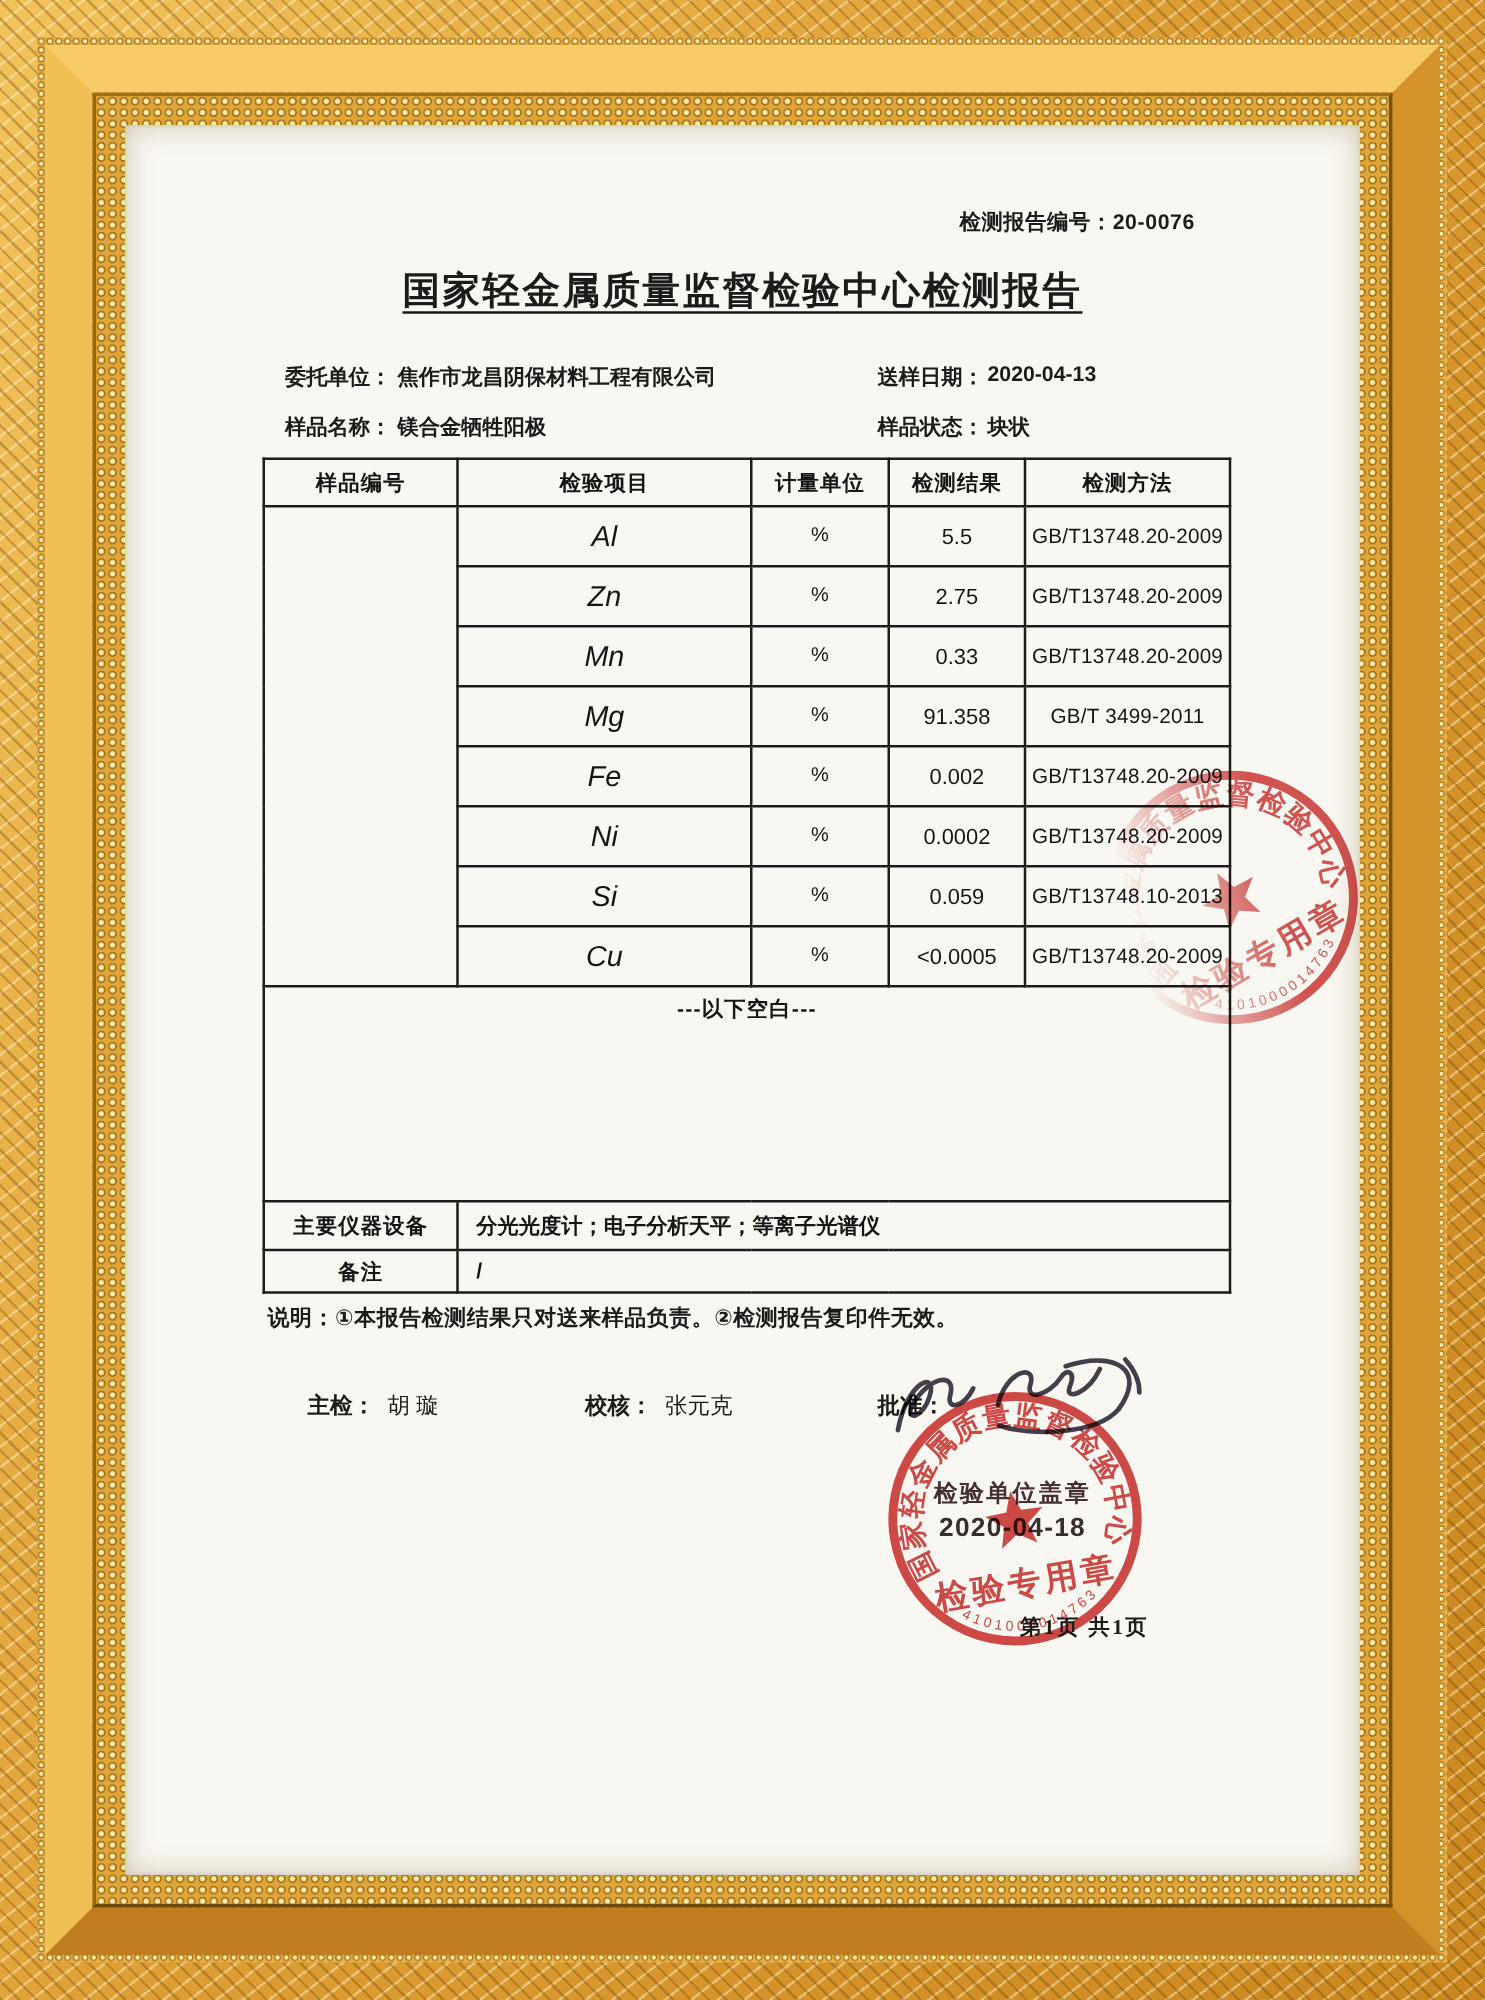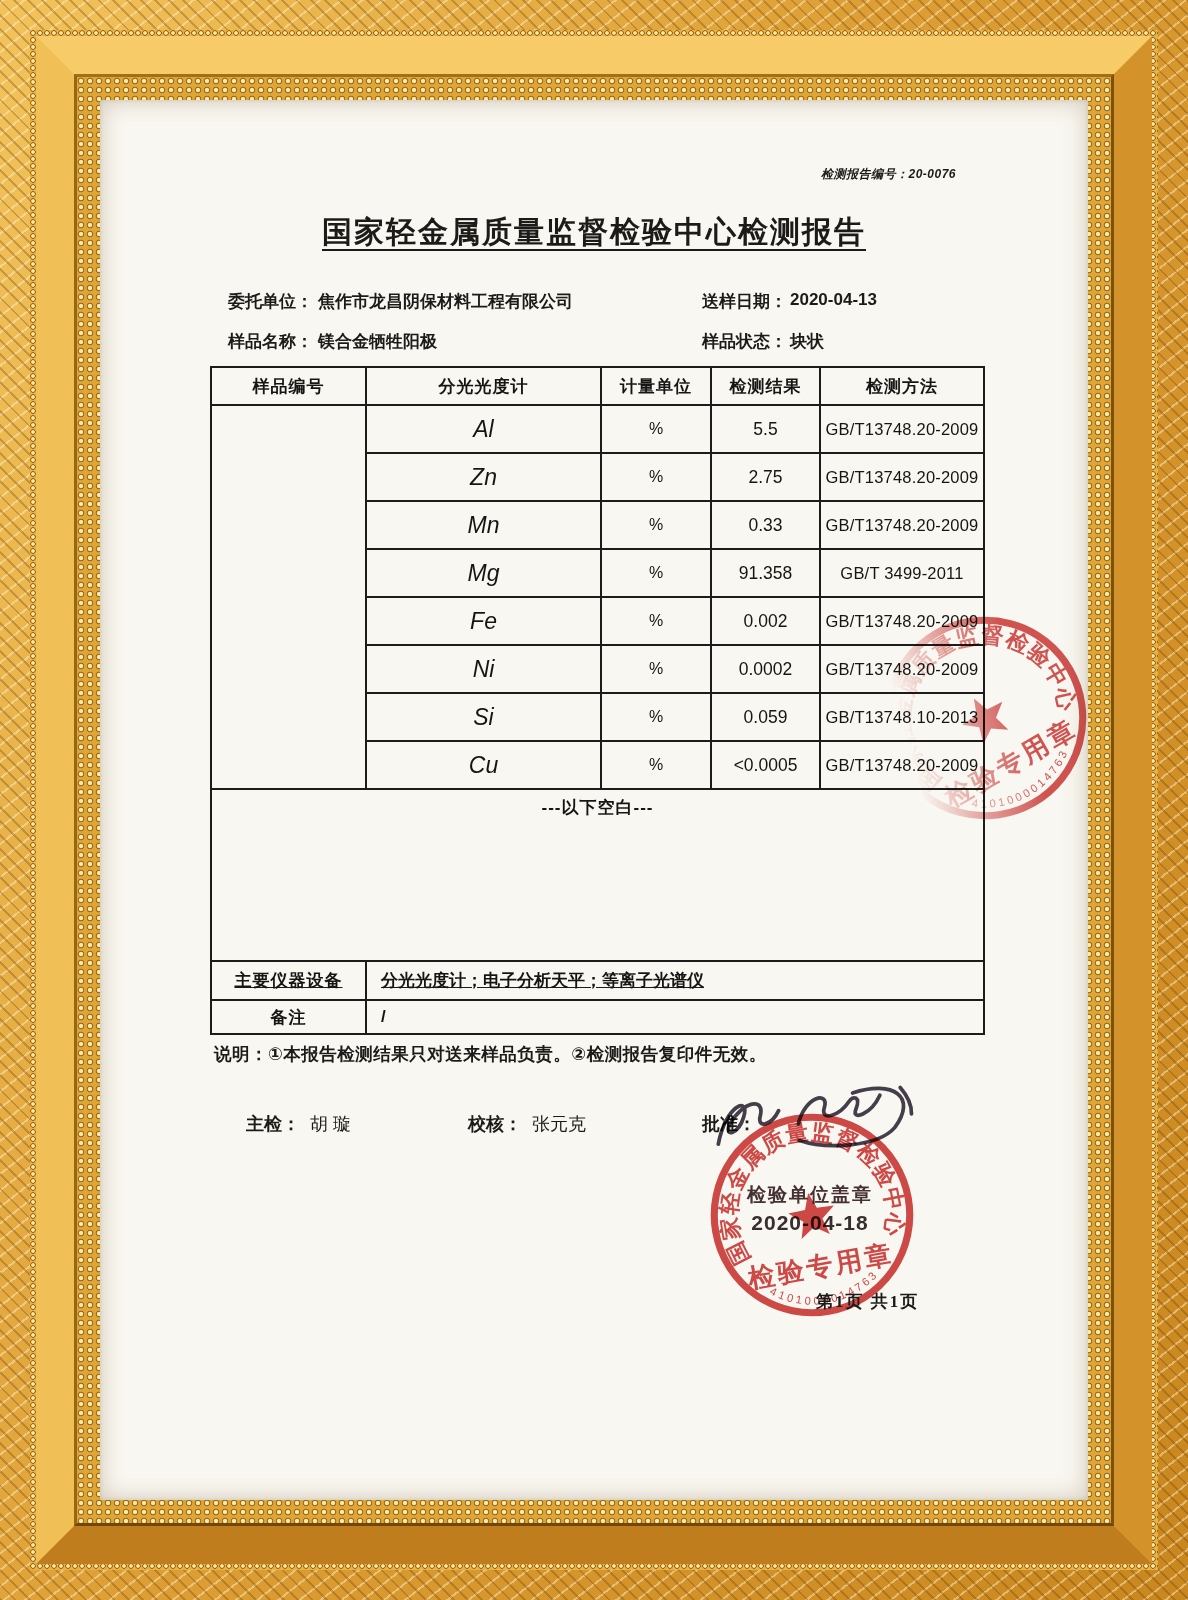--- a/index.html
+++ b/index.html
@@ -31,21 +31,21 @@
     background-color:#dfa538;
     background-image:radial-gradient(circle at 4px 4px,#ffe8a8 1.8px,rgba(0,0,0,0) 2.6px),
                      radial-gradient(circle at 4px 4px,#9a6a14 3.2px,transparent 3.6px);
     background-size:9px 9px;}
 
   
   .paper{position:absolute;inset:100px;background:var(--paper);
     box-shadow:inset 0 0 24px rgba(105,75,20,.28), inset 0 0 4px rgba(105,75,20,.18);}
   .paper > *{position:absolute;}
 
-  .report-no{top:66px;right:132px;font-size:12px;font-weight:600;letter-spacing:.5px;font-style:italic;}
+  .report-no{top:66px;right:132px;font-size:17px;font-weight:600;letter-spacing:.5px;}
   .doc-title{top:112px;left:0;width:100%;text-align:center;font-size:30px;font-weight:700;
     letter-spacing:2px;text-decoration:underline;text-decoration-thickness:2px;text-underline-offset:7px;}
 
   .info-label,.info-value{position:absolute;font-size:17px;font-weight:700;white-space:nowrap;}
   .info-value{font-weight:600;}
 
   
   .result-table{position:absolute;top:266px;left:110px;border-collapse:collapse;table-layout:fixed;
     width:773px;background:transparent;border-radius:16px;}
   .result-table col.c1{width:155px}.result-table col.c2{width:235px}
@@ -53,21 +53,21 @@
   .result-table th,.result-table td{border:2px solid #1d1c1a;text-align:center;vertical-align:middle;
     font-size:17px;color:#161514;overflow:hidden;}
   .result-table tr.hdr{height:38px;}
   .result-table tr.hdr th{font-size:17px;font-weight:700;letter-spacing:1px;}
   .result-table tr.data{height:48px;}
   td.cell-item{font-size:23px;font-style:italic;}
   td.cell-unit{font-size:16px;}
   td.cell-result{font-size:17.5px;}
   td.cell-method{font-size:16.5px;letter-spacing:.2px;}
   tr.blank td{height:172px;vertical-align:top;padding-top:6px;font-size:17px;font-weight:600;letter-spacing:1px;}
-  tr.instr{height:39px;text-decoration:underline;}
+  tr.instr{height:39px;}
   tr.instr td.lbl, tr.remark td.lbl{font-weight:700;font-size:17px;letter-spacing:1px;}
   tr.instr td.val, tr.remark td.val{text-align:left;padding-left:14px;font-weight:600;}
   tr.remark{height:34px;}
 
   .note-line{top:942px;left:114px;font-size:17.5px;font-weight:700;letter-spacing:.5px;}
 
   .sign{position:absolute;top:1012px;font-size:18px;font-weight:700;white-space:nowrap;}
   .sign .name{margin-left:10px;font-weight:400;margin-top:40px;}
   .sign1{left:146px}.sign2{left:368px}.sign3{left:602px}
 
@@ -122,21 +122,21 @@
       <colgroup>
           <col class="c1">
           <col class="c2">
           <col class="c3">
           <col class="c4">
           <col class="c5">
         </colgroup>
       <tbody>
           <tr class="hdr">
         <th>样品编号</th>
-        <th>分光光度计</th>
+        <th>检验项目</th>
         <th>计量单位</th>
         <th>检测结果</th>
         <th>检测方法</th>
       </tr>
       <tr class="data">
         <td rowspan="8"></td>
         <td class="cell-item">Al</td>
         <td class="cell-unit">%</td>
         <td class="cell-result">5.5</td>
         <td class="cell-method">GB/T13748.20-2009</td>

